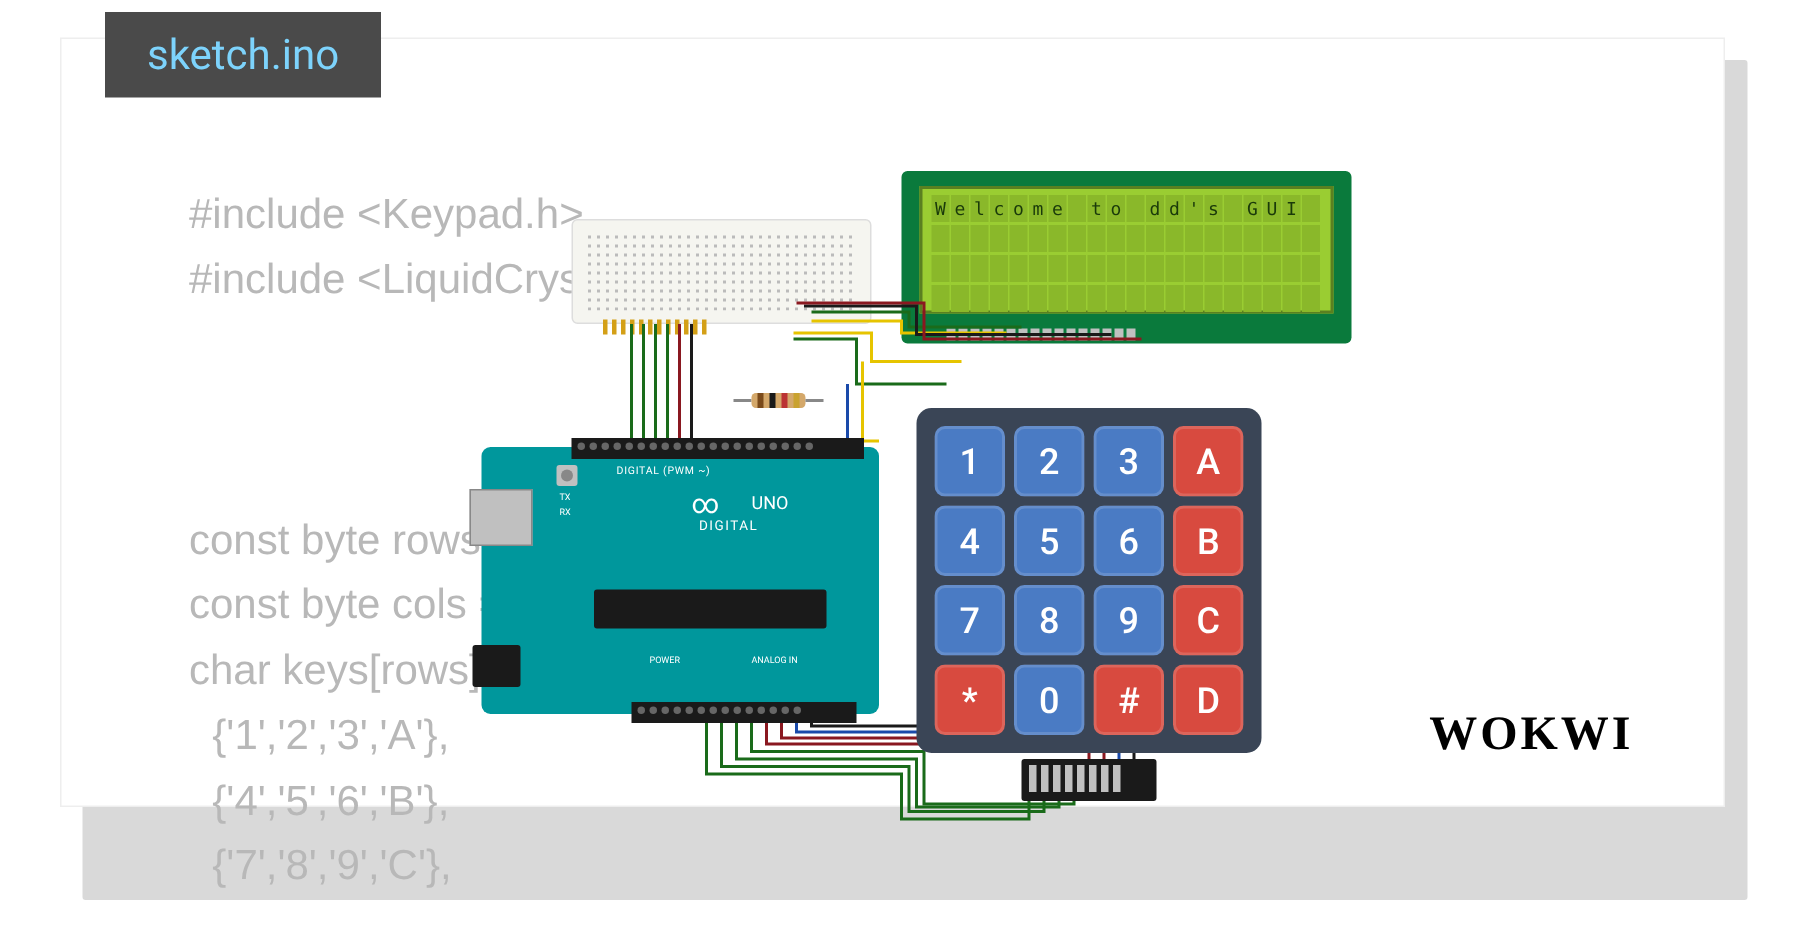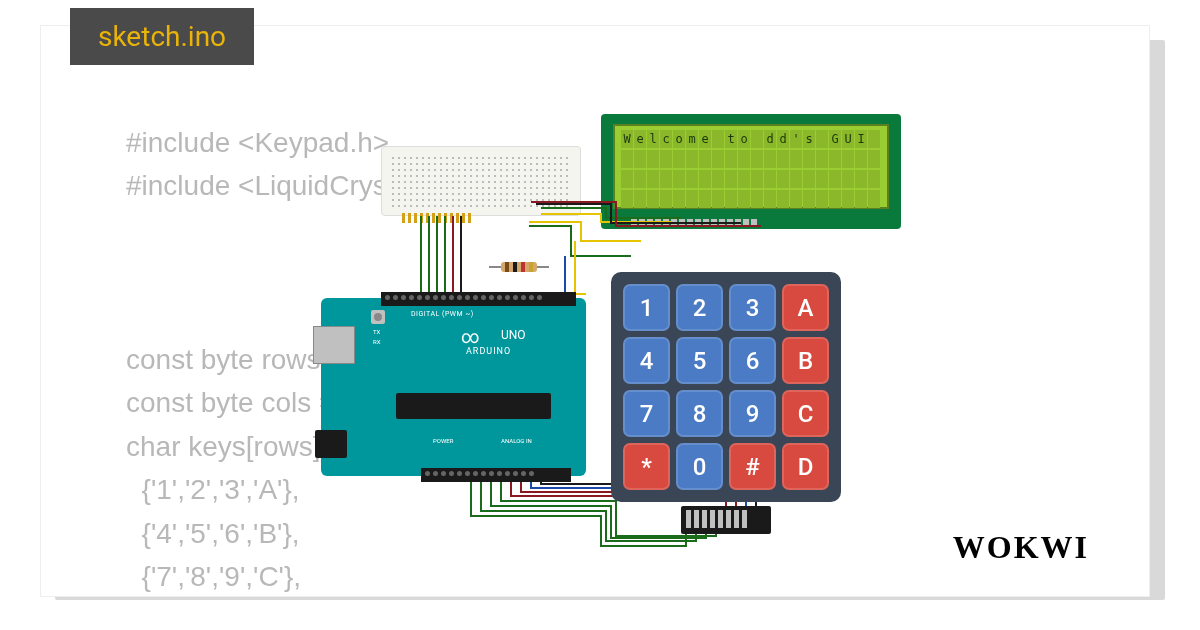--- a/index.html
+++ b/index.html
@@ -19,30 +19,30 @@
     height: 560px;
     background: #000;
     opacity: 0.15;
     border-radius: 2px;
   }
   .card {
     position: absolute;
     left: 40px;
     top: 25px;
     width: 1110px;
-    height: 572px;
+    height: 513px;
     background: #fff;
     border: 1px solid #eee;
   }
   .tab {
     position: absolute;
     left: 70px;
     top: 8px;
     background: #4a4a4a;
-    color: #eab308;
+    color: #7dd3fc;
     padding: 12px 28px;
     font-size: 28px;
     font-weight: 400;
     z-index: 10;
     text-align: right;
   }
   .code {
     position: absolute;
     left: 85px;
     top: 95px;
@@ -534,21 +534,21 @@
         <div class="header-hole"></div>
         <div class="header-hole"></div>
         <div class="header-hole"></div>
         <div class="header-hole"></div>
         <div class="header-hole"></div>
       </div>
     <div class="ard-chip"></div>
     <div class="ard-label-digital">DIGITAL (PWM ~)</div>
     <div class="ard-infinity">∞</div>
     <div class="ard-uno">UNO</div>
-    <div class="ard-arduino-text">ARDUINO</div>
+    <div class="ard-arduino-text">DIGITAL</div>
     <div class="ard-tx">TX</div>
     <div class="ard-rx">RX</div>
     <div class="ard-pwr-label">POWER</div>
     <div class="ard-analog-label">ANALOG IN</div>
   </div>
 
   <div class="keypad">
     <div class="key-grid">
         <div class="key key-blue">1</div>
         <div class="key key-blue">2</div>

